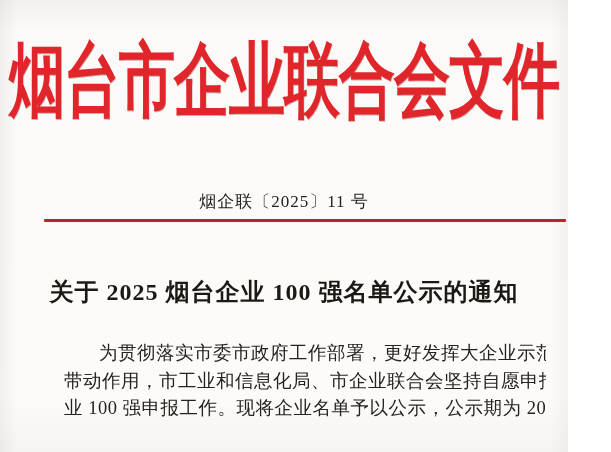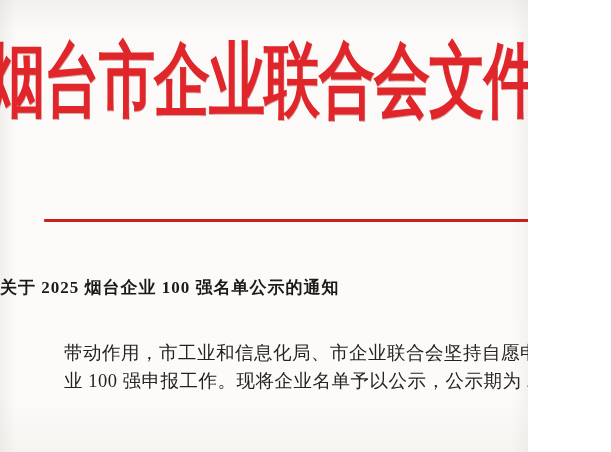--- a/index.html
+++ b/index.html
@@ -8,21 +8,21 @@
     --ink: #26221e;
   }
   * { margin: 0; padding: 0; box-sizing: border-box; }
   html, body { width: 611px; height: 452px; }
   body {
     font-family: "Liberation Serif", "DejaVu Serif", serif;
     overflow: hidden;
   }
   .page {
     position: relative;
-    width: 528px;
+    width: 568px;
     height: 452px;
     background:
       linear-gradient(90deg, rgba(190,188,185,0.18) 0%, rgba(255,255,255,0) 3%, rgba(255,255,255,0) 97%, rgba(190,188,185,0.15) 100%),
       linear-gradient(180deg, #f1f0ee 0%, #fbfaf8 7%, #fcfbf9 88%, #f5f4f1 100%);
     overflow: hidden;
   }
   .doc-header-title {
     position: absolute;
     top: 36px;
     left: 0;
@@ -58,21 +58,22 @@
     width: 522px;
     height: 3px;
     background: var(--rule-red);
     border-radius: 1px;
   }
   .notice-title {
     position: absolute;
     top: 276px;
     left: 0;
     right: 0;
-    font-size: 17px;
+    text-align: center;
+    font-size: 24px;
     font-weight: bold;
     color: #1c1915;
     letter-spacing: 1px;
     white-space: nowrap;
   }
   .body-text {
     position: absolute;
     top: 340px;
     left: 64px;
     width: 482px;
@@ -92,23 +93,25 @@
     padding-left: 35px;
   }
 </style>
 </head>
 <body>
 
 <div class="page">
 
   <div class="doc-header-title">烟台市企业联合会文件</div>
 
+  <div class="doc-number">烟企联〔2025〕11 号</div>
 
   <div class="red-rule"></div>
 
   <div class="notice-title">关于 2025 烟台企业 100 强名单公示的通知</div>
 
   <div class="body-text">
+    <div class="body-line indent">为贯彻落实市委市政府工作部署，更好发挥大企业示范</div>
     <div class="body-line">带动作用，市工业和信息化局、市企业联合会坚持自愿申报</div>
     <div class="body-line">业 100 强申报工作。现将企业名单予以公示，公示期为 2025</div>
   </div>
 
 </div>
 
 </body></html>

